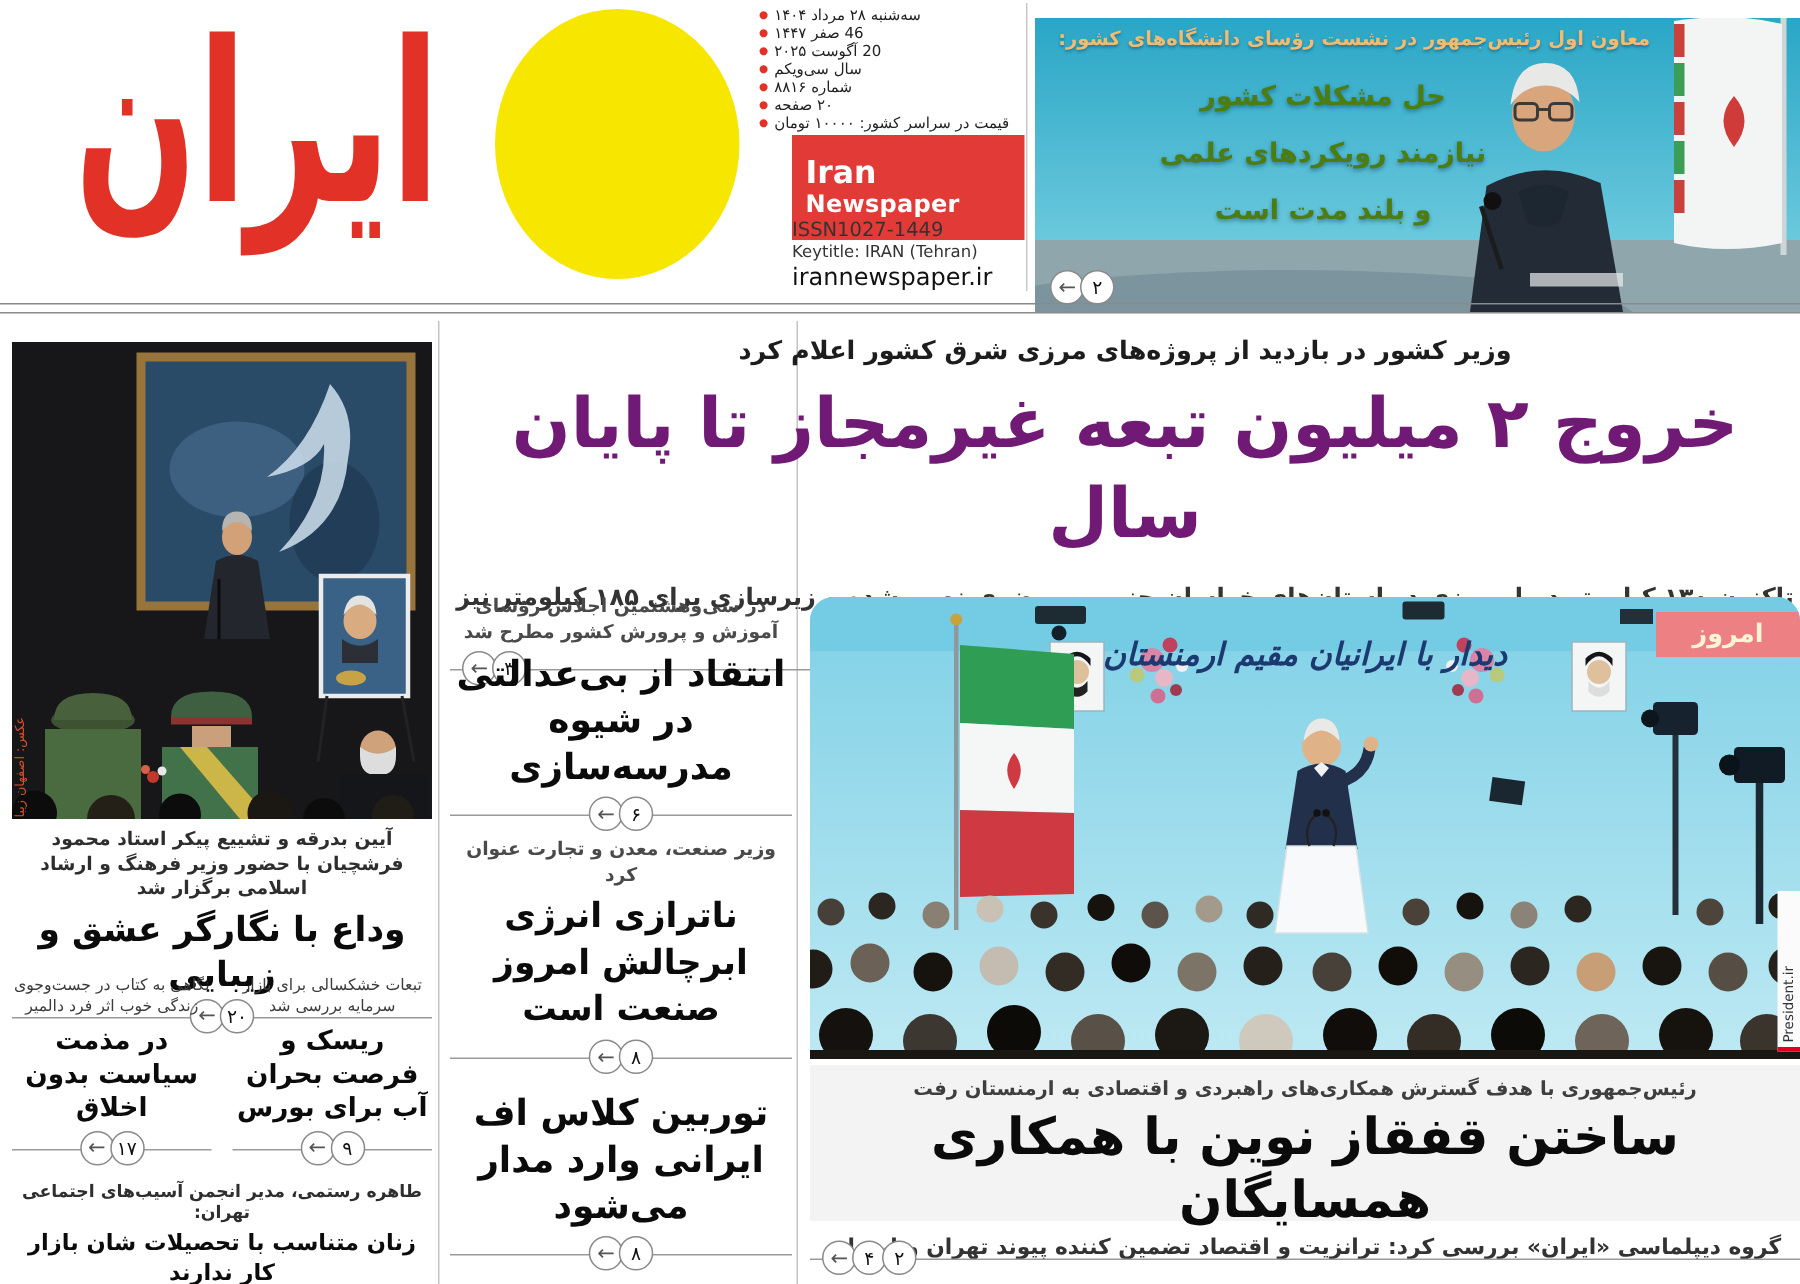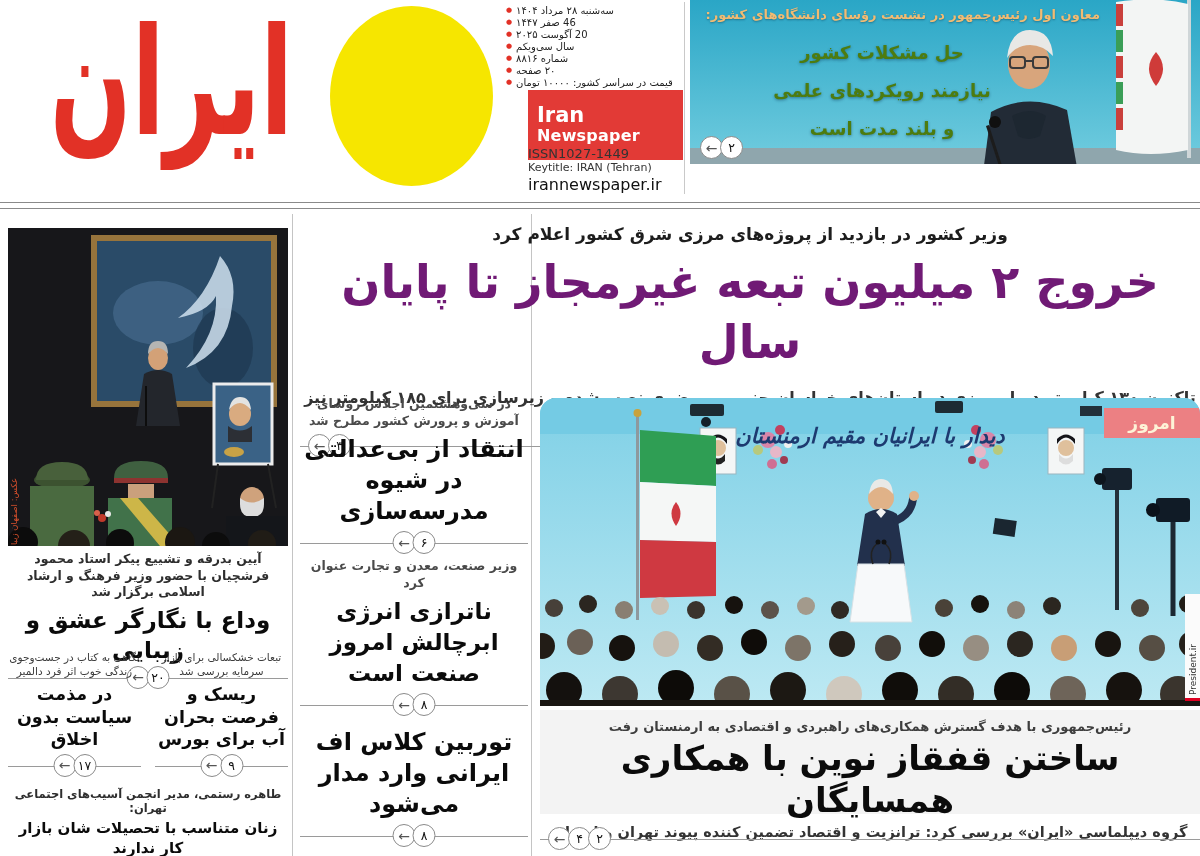--- a/index.html
+++ b/index.html
@@ -16,21 +16,21 @@
   .mi-t{font-size:10px;line-height:11px;color:#222;direction:rtl;unicode-bidi:plaintext;text-align:left;}
   .brand-box{position:absolute;left:528px;top:90px;width:137px;height:40px;background:#e23a36;color:#fff;padding:15px 9px;}
   .brand-box .b1{font-size:21px;font-weight:bold;line-height:21px;}
   .brand-box .b2{font-size:16px;font-weight:bold;line-height:19px;letter-spacing:.2px;}
   .issn-block{position:absolute;left:528px;top:146px;color:#333;}
   .issn-block .i1{font-size:13px;line-height:15px;}
   .issn-block .i2{font-size:11px;line-height:14px;}
   .issn-block .i3{font-size:16px;font-weight:normal;color:#111;line-height:20px;}
   .mast-vrule{position:absolute;left:684px;top:2px;width:1px;height:192px;background:#c9c9c9;}
   
-  .top-photo{position:absolute;left:690px;top:0;width:510px;height:164px;overflow:hidden;}
+  .top-photo{position:absolute;left:690px;top:12px;width:510px;height:196px;overflow:hidden;}
   .tp-kicker{position:absolute;top:7px;left:10px;width:400px;text-align:right;font-size:13px;font-weight:bold;color:#f2bb72;text-shadow:0 1px 2px rgba(0,40,60,.4);}
   .tp-head{position:absolute;top:34px;left:6px;width:372px;text-align:center;color:#4d7c0f;font-weight:bold;font-size:18px;line-height:38px;text-shadow:0 1px 3px rgba(0,40,70,.45);}
   
   .rule-double{position:absolute;left:0;top:202px;width:1200px;height:5px;border-top:1px solid #8a8a8a;border-bottom:1px solid #8a8a8a;}
   .col-rule{position:absolute;top:214px;width:1px;height:642px;background:#c4c4c4;}
   
   .refrow{position:relative;height:26px;}
   .refrow .rline{position:absolute;left:0;right:0;top:13px;border-top:1px solid #9a9a9a;}
   .refs{position:absolute;top:1px;display:flex;direction:ltr;}
   .refs.center{left:50%;transform:translateX(-50%);}

